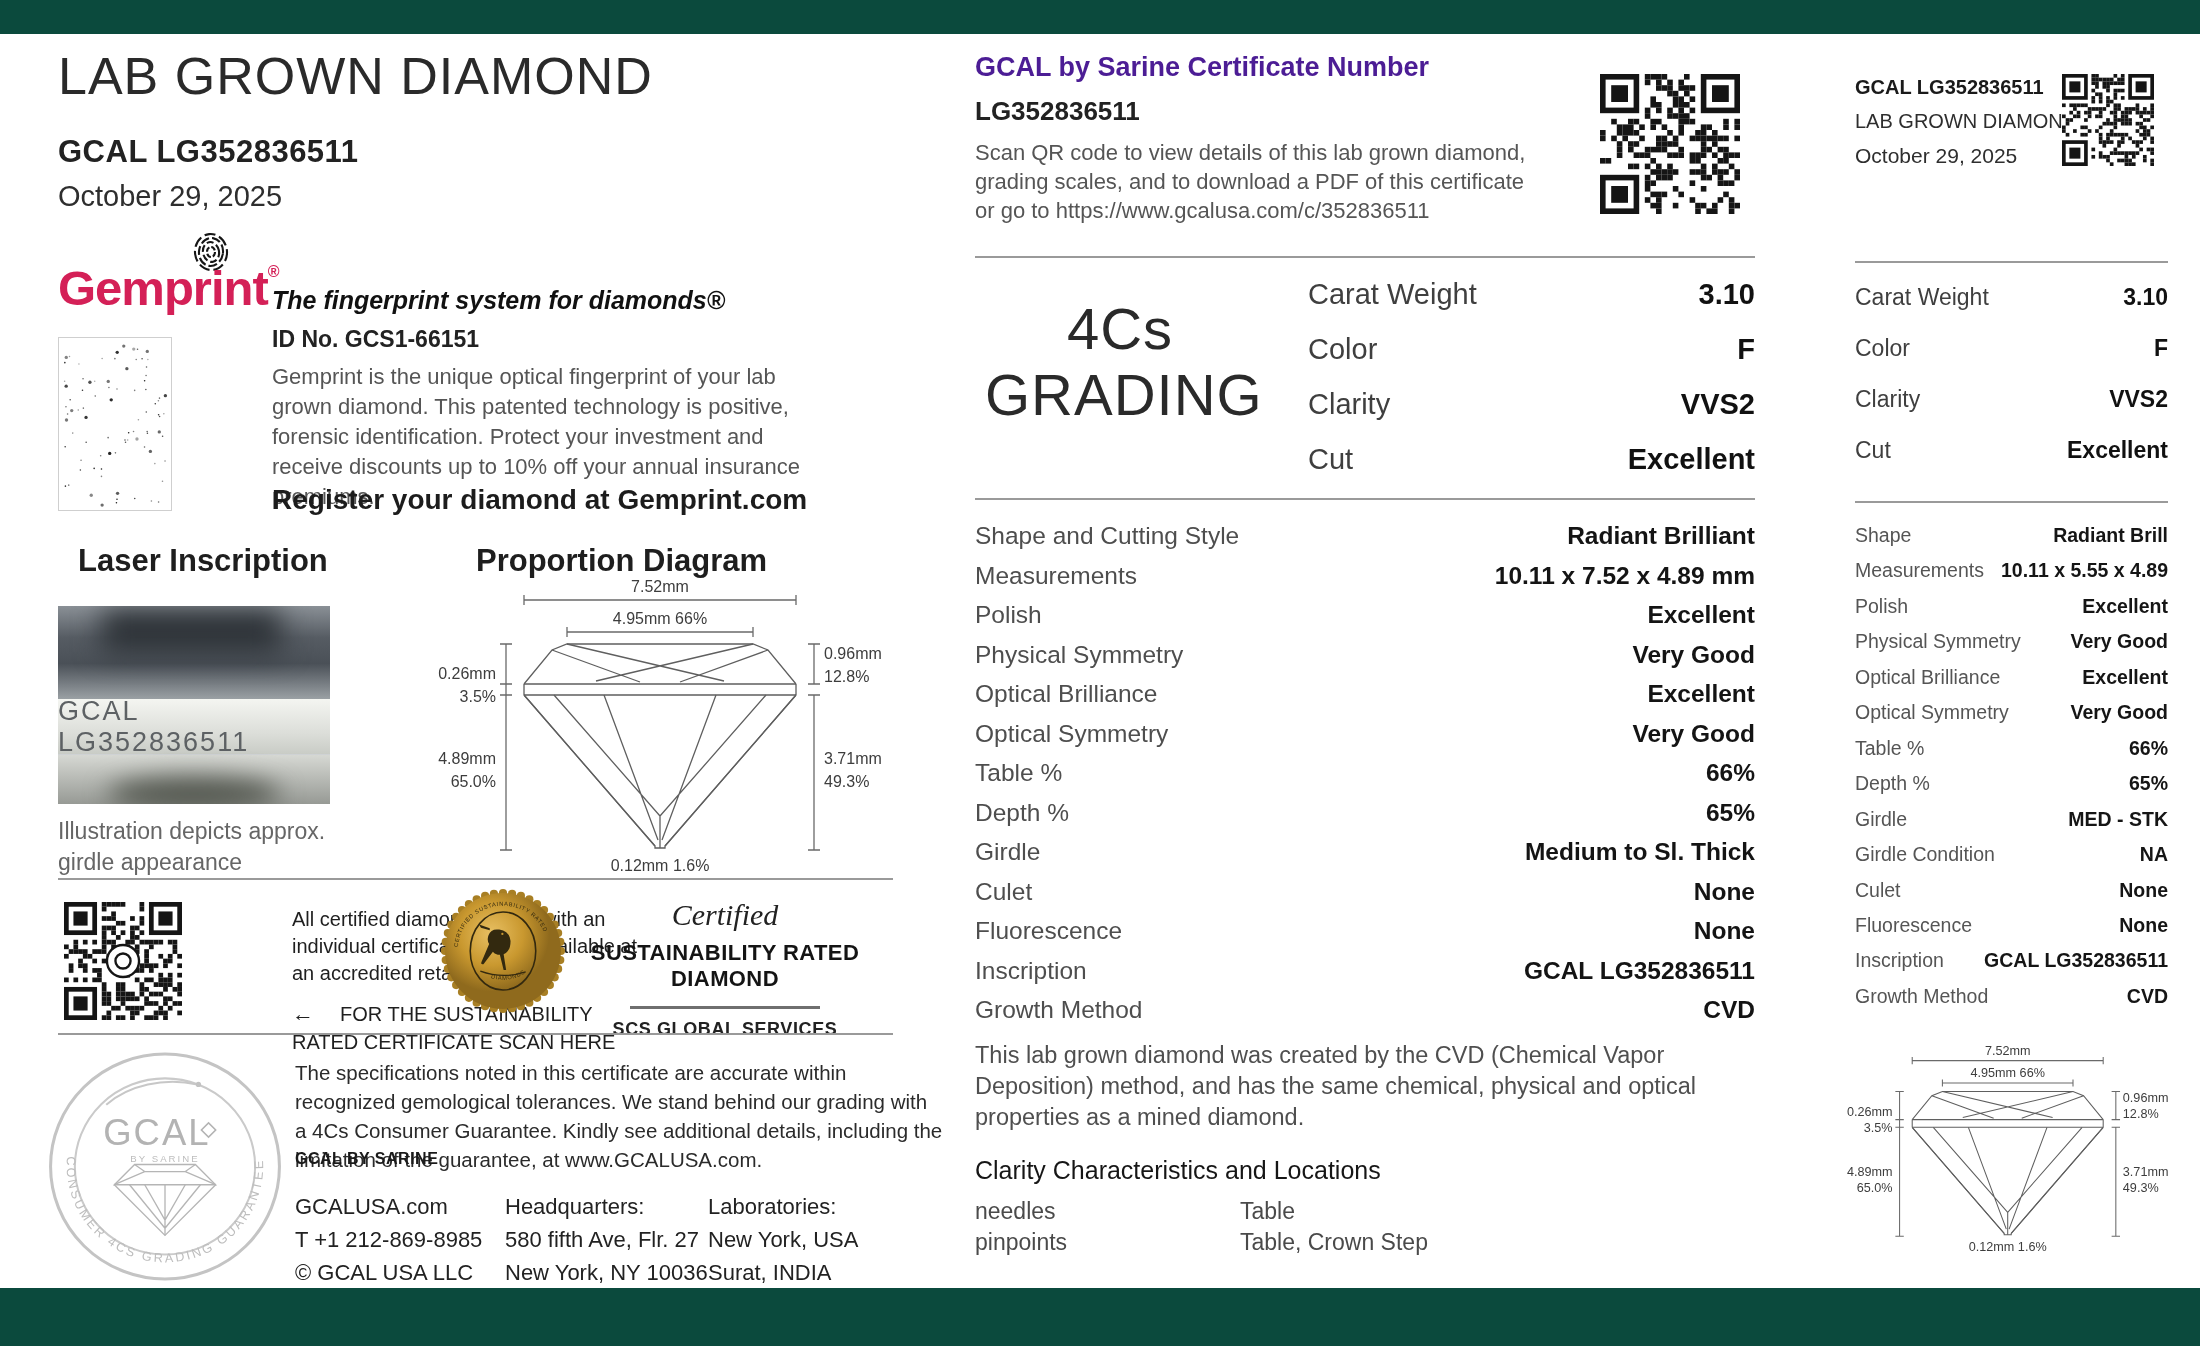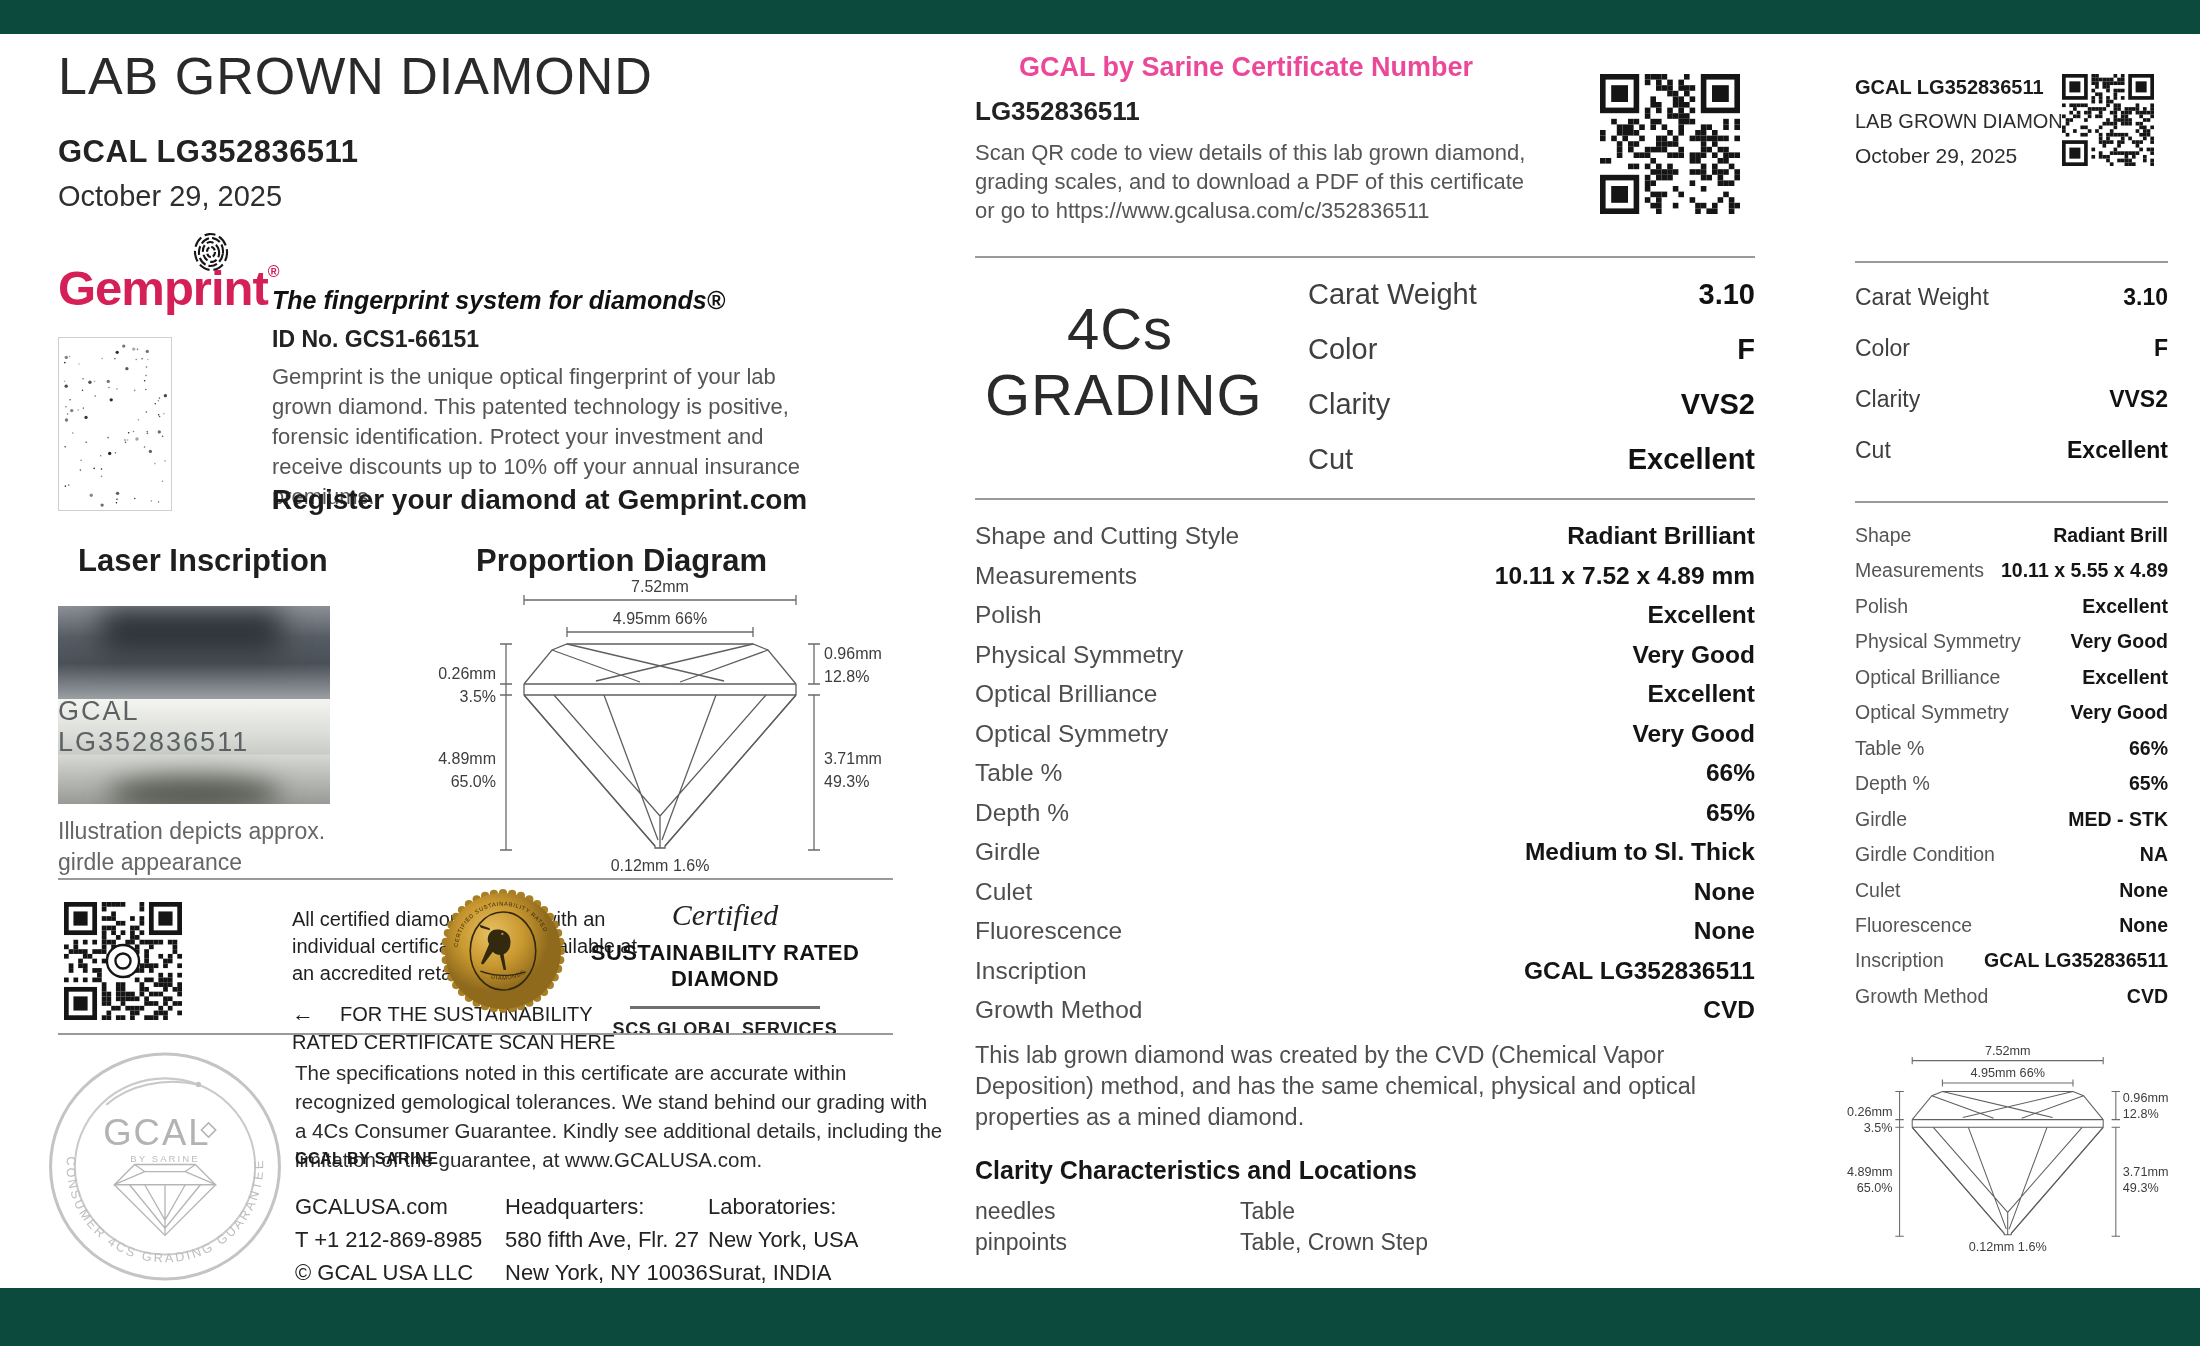--- a/index.html
+++ b/index.html
@@ -48,38 +48,38 @@
   .sep-l2{left:58px;top:1033px;width:835px;}
   .seal{left:42px;top:1048px;width:246px;height:238px;}
   .disc{left:295px;top:1058px;width:648px;font-size:20.5px;line-height:29px;color:#2b2b2b;}
   .company{left:295px;top:1150px;font-size:16px;font-weight:700;letter-spacing:.5px;color:#1a1a1a;}
   .contact{font-size:22px;line-height:33px;color:#222;}
   .c1{left:295px;top:1190px;}
   .c2{left:505px;top:1190px;}
   .c3{left:708px;top:1190px;}
 
   
-  .m-head{left:975px;top:52px;font-size:27px;font-weight:700;color:#ec4899;margin-left:44px;}
+  .m-head{left:975px;top:52px;font-size:27px;font-weight:700;color:#4c1d95;}
   .m-num{left:975px;top:96px;font-size:26px;font-weight:600;color:#222;}
   .m-scan{left:975px;top:138px;width:560px;font-size:22px;line-height:29px;color:#555;}
   .m-qr{left:1600px;top:74px;width:140px;height:140px;}
   .sep-m1{left:975px;top:256px;width:780px;}
   .sep-m2{left:975px;top:498px;width:780px;}
   .g4c{left:985px;top:296px;width:270px;text-align:center;font-size:58px;font-weight:200;line-height:66px;color:#2a2a2a;letter-spacing:1px;}
   .g4rows{left:1308px;top:278px;width:447px;height:198px;display:flex;flex-direction:column;justify-content:space-between;}
   .g4rows .srow{font-size:29px;}
   .g4rows .sl{color:#3f3f3f;}
   .g4rows .sv{font-weight:700;color:#111;}
   .srow{display:flex;justify-content:space-between;align-items:baseline;}
   .mspecs{left:975px;top:522px;width:780px;height:502px;display:flex;flex-direction:column;justify-content:space-between;}
   .mspecs .srow{font-size:24.5px;}
   .mspecs .sl{color:#4e4e4e;}
   .mspecs .sv{font-weight:700;color:#141414;}
   .cvd{left:975px;top:1040px;width:778px;font-size:23.5px;line-height:31px;color:#4f4f4f;}
-  .cl-h{left:975px;top:1156px;font-size:25px;font-weight:700;color:#161616;}
+  .cl-h{left:975px;top:1156px;font-size:25px;font-weight:400;color:#161616;}
   .cl-rows{left:975px;top:1196px;width:600px;font-size:23px;line-height:31px;color:#4a4a4a;}
   .cl-row{display:flex;}
   .cl-row .ct{width:265px;}
 
   
   .r-rep{left:1855px;top:76px;font-size:20px;font-weight:700;color:#1a1a1a;}
   .r-prod{left:1855px;top:110px;font-size:20px;color:#2e2e2e;}
   .r-date{left:1855px;top:144px;font-size:21px;color:#2e2e2e;}
   .r-qr{left:2062px;top:74px;width:92px;height:92px;}
   .sep-r1{left:1855px;top:261px;width:313px;}

